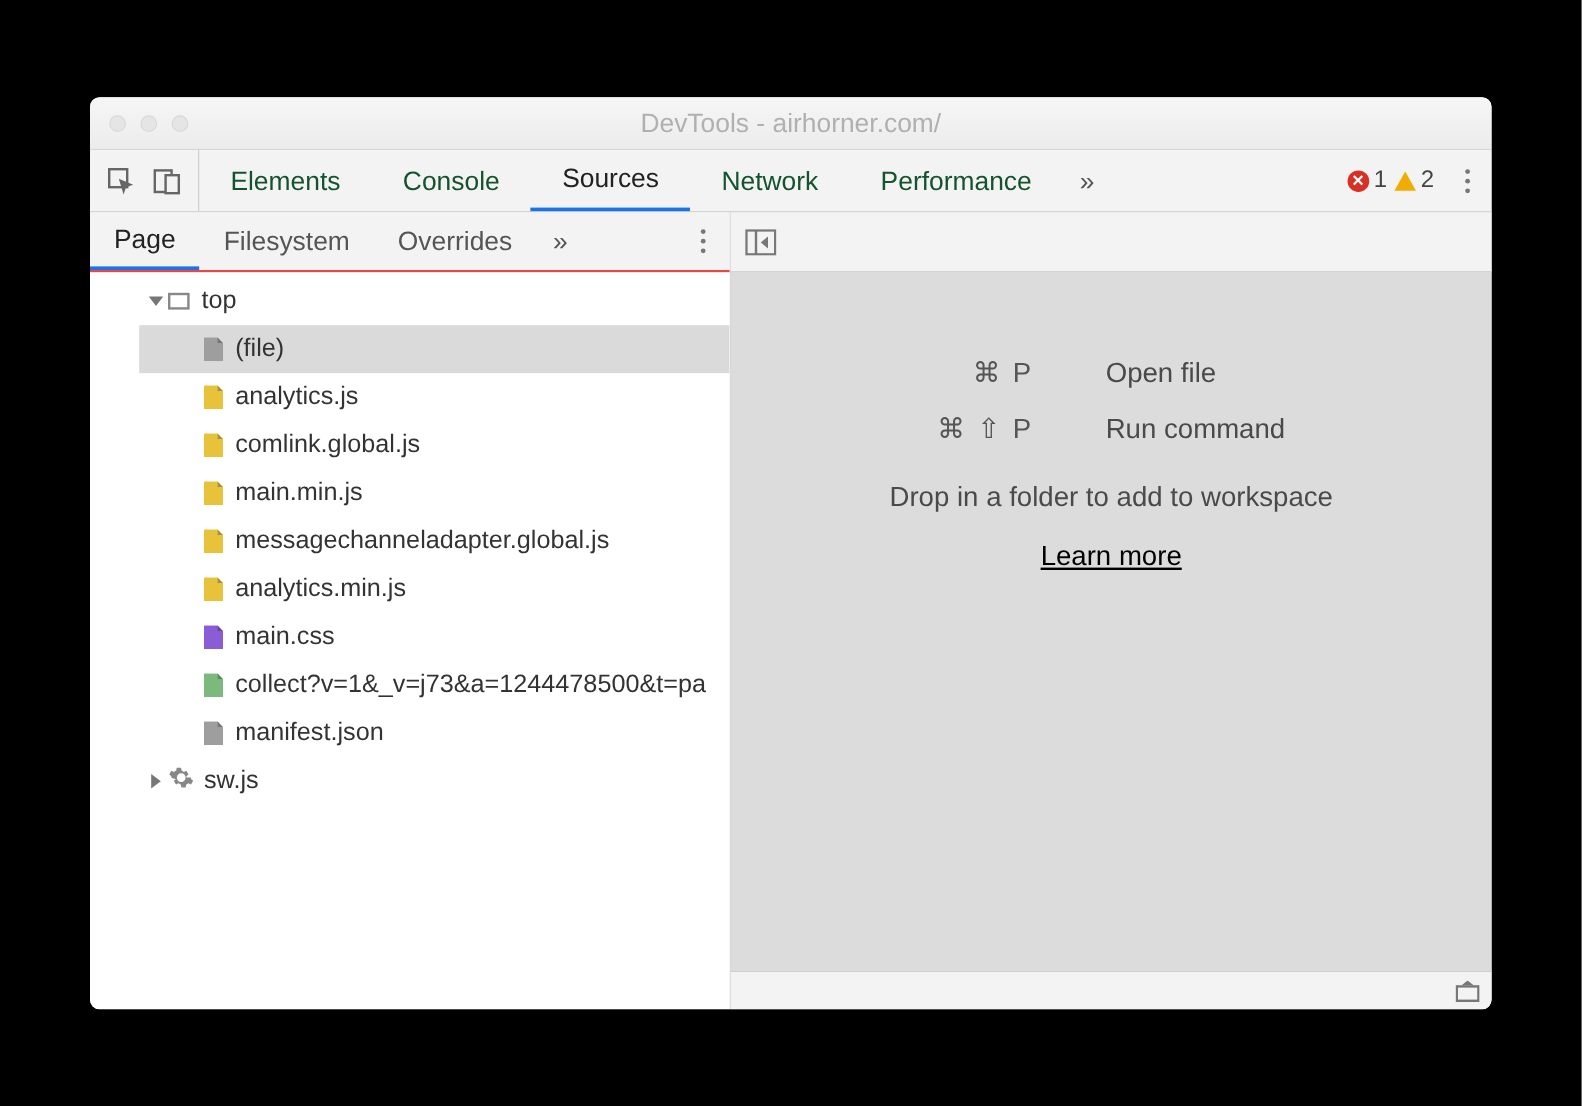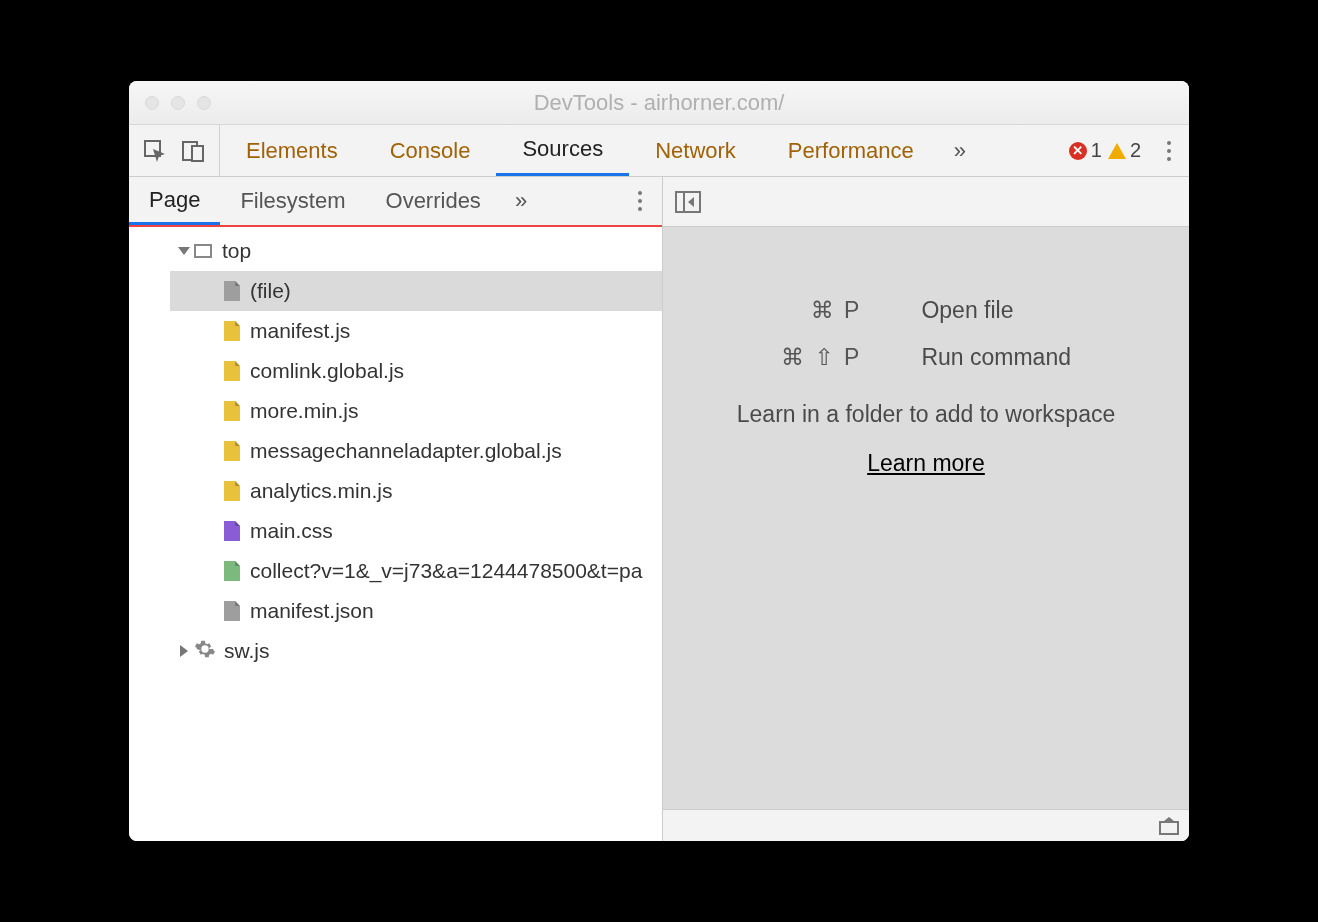--- a/index.html
+++ b/index.html
@@ -6,21 +6,21 @@
   body {
     background: #000;
     font-family: -apple-system, "Helvetica Neue", Arial, sans-serif;
     width: 1318px;
     height: 922px;
     display: flex;
     align-items: center;
     justify-content: center;
   }
   .window {
-    width: 1060px;
+    width: 1168px;
     height: 760px;
     background: #fff;
     border-radius: 8px;
     box-shadow: 0 20px 60px rgba(0,0,0,0.5);
     overflow: hidden;
     display: flex;
     flex-direction: column;
   }
   
   .titlebar {
@@ -43,21 +43,21 @@
     border-bottom: 1px solid #ccc;
     display: flex;
     align-items: stretch;
     background: #f3f3f3;
   }
   .mt-left { display: flex; align-items: center; padding: 0 14px; border-right: 1px solid #d0d0d0; gap: 14px; }
   .inspect-icon svg, .device-icon svg { display: block; }
   .mt-tabs { display: flex; align-items: stretch; }
   .mt-tab {
     padding: 0 26px; display: flex; align-items: center;
-    font-size: 22px; color: #a16207; cursor: pointer;
+    font-size: 22px; color: #14532d; cursor: pointer;
   }
   .mt-tab.active { color: #222; border-bottom: 3px solid #1a73e8; background:#f3f3f3; }
   .mt-more { display:flex; align-items:center; padding: 0 14px; color:#555; font-size:22px; }
   .mt-right { margin-left: auto; display:flex; align-items:center; padding-right:8px; gap:6px; }
   .err-badge { display:flex; align-items:center; gap:4px; color:#444; font-size:20px; }
   .err-circle { width:18px;height:18px;border-radius:50%;background:#d93025;color:#fff;display:flex;align-items:center;justify-content:center;font-size:13px;font-weight:bold; }
   .warn-tri { width:0;height:0;border-left:9px solid transparent;border-right:9px solid transparent;border-bottom:16px solid #f0ad00; position:relative; }
   .kebab { width:24px;display:flex;flex-direction:column;align-items:center;justify-content:center;gap:4px;margin-left:10px;cursor:pointer; }
   .kebab span{width:4px;height:4px;background:#777;border-radius:50%;}
   
@@ -173,29 +173,29 @@
           <span class="frame-icon"></span>
           <span>top</span>
         </div>
 
         <div class="tree-row selected" style="padding-left:54px">
           <span class="file-icon file-gray"></span>
           <span>(file)</span>
         </div>
         <div class="tree-row" style="padding-left:54px">
           <span class="file-icon file-yellow"></span>
-          <span>manifest.js</span>
+          <span>analytics.js</span>
         </div>
         <div class="tree-row" style="padding-left:54px">
           <span class="file-icon file-yellow"></span>
           <span>comlink.global.js</span>
         </div>
         <div class="tree-row" style="padding-left:54px">
           <span class="file-icon file-yellow"></span>
-          <span>more.min.js</span>
+          <span>main.min.js</span>
         </div>
         <div class="tree-row" style="padding-left:54px">
           <span class="file-icon file-yellow"></span>
           <span>messagechanneladapter.global.js</span>
         </div>
         <div class="tree-row" style="padding-left:54px">
           <span class="file-icon file-yellow"></span>
           <span>analytics.min.js</span>
         </div>
         <div class="tree-row" style="padding-left:54px">
@@ -233,21 +233,21 @@
             </svg>
         </span>
       </div>
       <div class="rp-content">
         <div class="shortcut-grid">
           <div class="sc-keys">⌘ P</div>
           <div class="sc-label">Open file</div>
           <div class="sc-keys">⌘ ⇧ P</div>
           <div class="sc-label">Run command</div>
         </div>
-        <div class="rp-hint">Learn in a folder to add to workspace</div>
+        <div class="rp-hint">Drop in a folder to add to workspace</div>
         <a class="rp-link">Learn more</a>
       </div>
       <div class="rp-footer">
         <span class="drawer-toggle">
           <svg width="20" height="18" viewBox="0 0 20 18">
               <rect x="1" y="5" width="18" height="12" fill="none" stroke="#777" stroke-width="2"></rect>
               <path d="M5 3 L10 -1 L15 3 Z" fill="#777" transform="translate(0,1)"></path>
             </svg>
         </span>
       </div>

